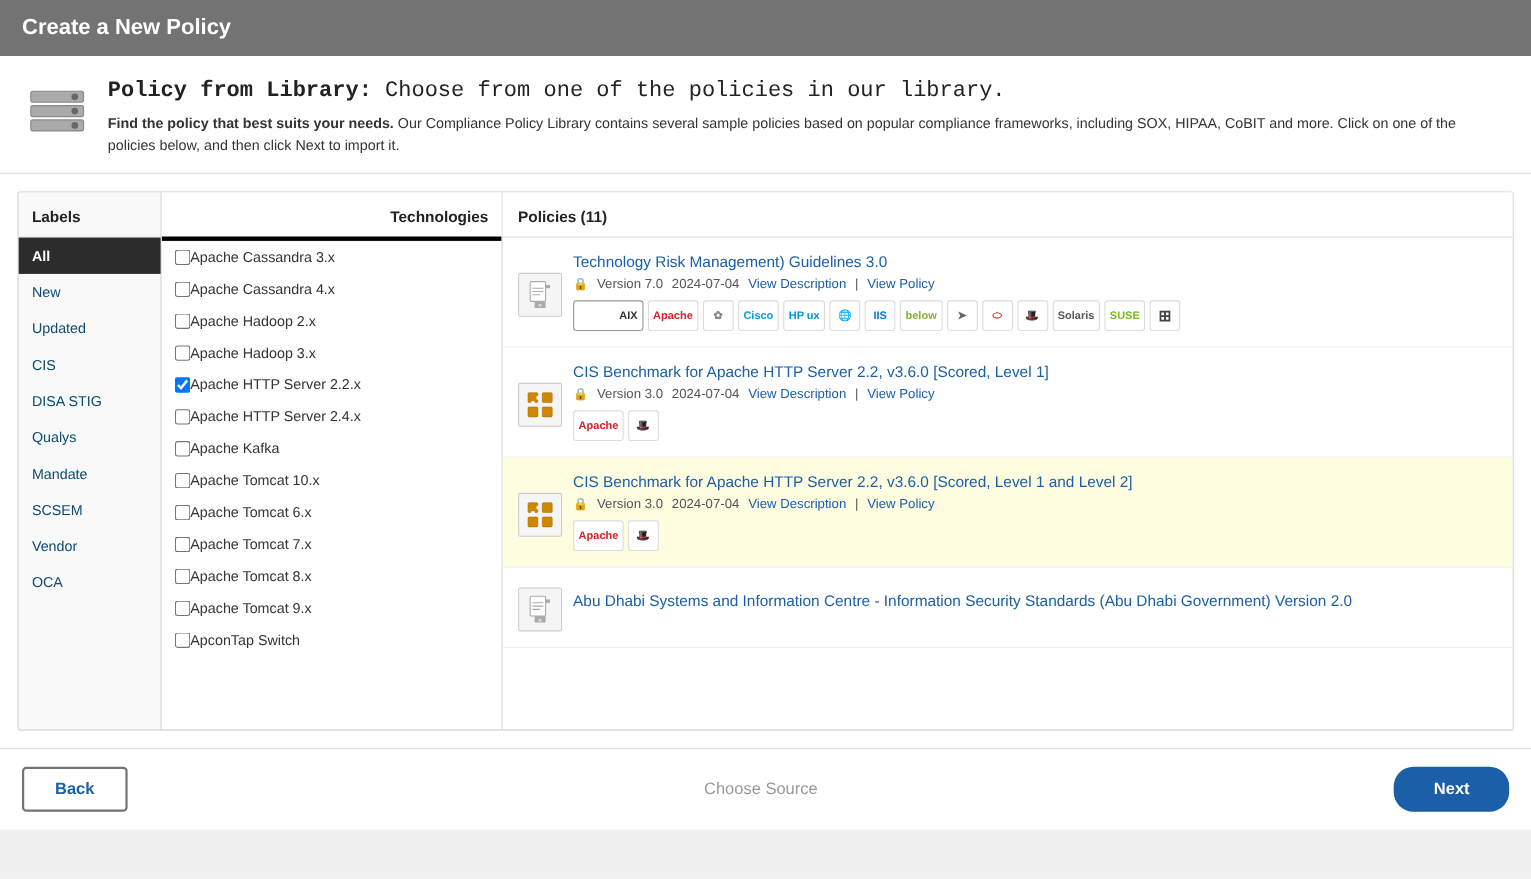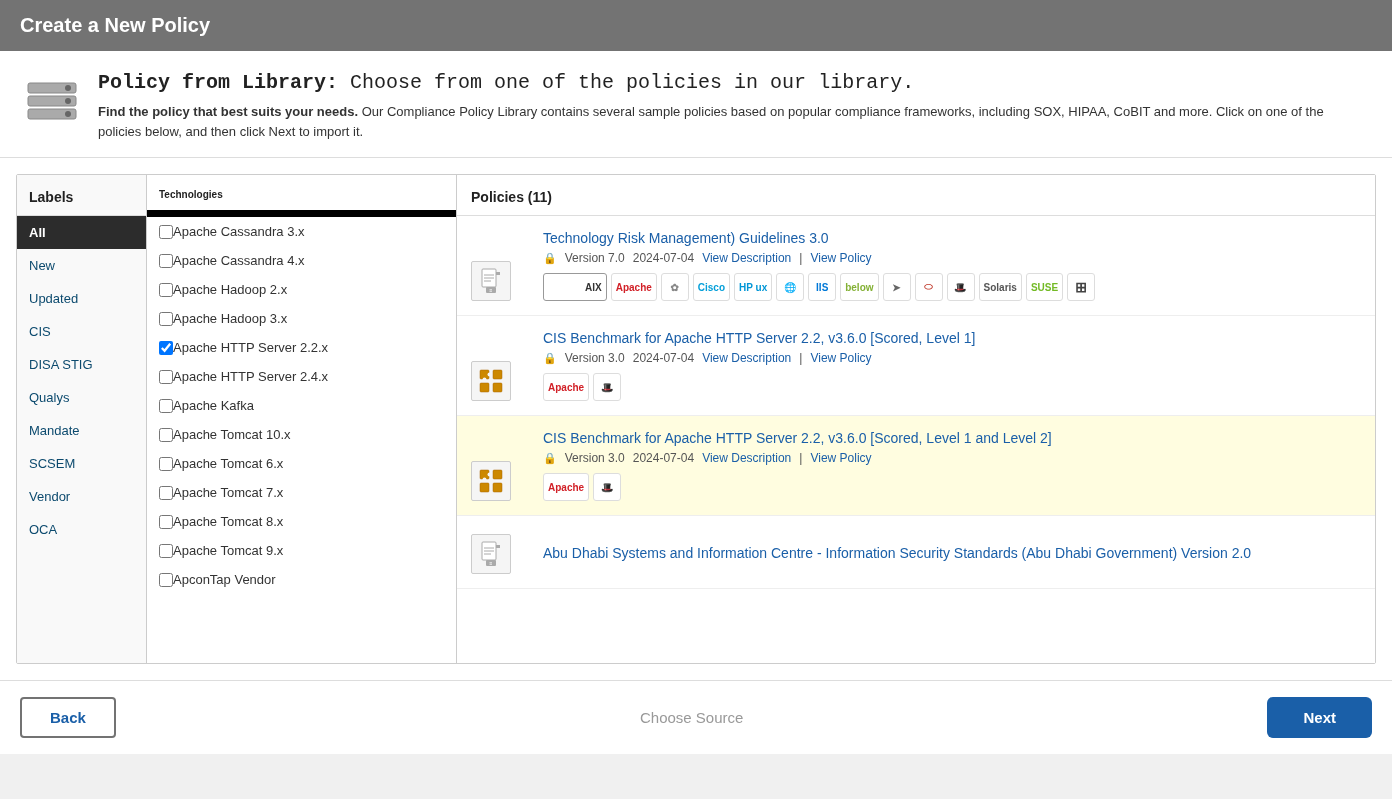--- a/index.html
+++ b/index.html
@@ -91,28 +91,29 @@
     
     .tech-panel {
       width: 310px;
       border-right: 1px solid #ccc;
       background: white;
       flex-shrink: 0;
       overflow-y: auto;
     }
     .tech-panel .panel-title {
       font-weight: bold;
-      font-size: 10px;
+      font-size: 14px;
       padding: 14px 12px 10px 12px;
-      border-bottom: 7px solid #000000;
+      border-bottom: 4px solid #000000;
       color: #222;
       position: sticky;
       top: 0;
       background: white;
       z-index: 1;
+      text-align: right;
     }
     .tech-item {
       display: flex;
       align-items: center;
       gap: 0;
       padding: 7px 12px;
       font-size: 13px;
       color: #333;
     }
     .tech-item input[type="checkbox"] {
@@ -139,22 +140,22 @@
       border-bottom: 1px solid #ddd;
       color: #222;
       position: sticky;
       top: 0;
       background: white;
       z-index: 1;
     }
 
     .policy-item {
       display: flex;
-      align-items: flex-end;
-      gap: 32px;
+      align-items: center;
+      gap: 10px;
       padding: 14px 14px;
       border-bottom: 1px solid #eee;
     }
     .policy-item.selected {
       background: #fffde0;
     }
     .policy-icon {
       width: 40px;
       height: 40px;
       flex-shrink: 0;
@@ -249,21 +250,21 @@
       padding: 10px 28px;
       cursor: default;
     }
     .btn-next {
       border: none;
       background: #1a5fa8;
       color: white;
       font-size: 15px;
       font-weight: bold;
       padding: 12px 36px;
-      border-radius: 6px;
+      border-radius: 18px;
       cursor: pointer;
     }
 
     
     .tech-panel::-webkit-scrollbar,
     .policies-panel::-webkit-scrollbar { width: 6px; }
     .tech-panel::-webkit-scrollbar-thumb,
     .policies-panel::-webkit-scrollbar-thumb { background: #bbb; border-radius: 3px; }
   </style>
 </head>
@@ -361,21 +362,21 @@
           <div class="tech-item">
             <input type="checkbox" style="">
             <label>Apache Tomcat 8.x</label>
           </div>
           <div class="tech-item">
             <input type="checkbox" style="">
             <label>Apache Tomcat 9.x</label>
           </div>
           <div class="tech-item">
             <input type="checkbox" style="">
-            <label>ApconTap Vendor</label>
+            <label>ApconTap Switch</label>
           </div>
         </div>
     </div>
 
     <div class="policies-panel">
       <div class="panel-title">Policies (11)</div>
       <div id="policies-list">
           <div class="policy-item">
             <div class="policy-icon">
               <svg width="28" height="28" viewBox="0 0 28 28" xmlns="http://www.w3.org/2000/svg">

